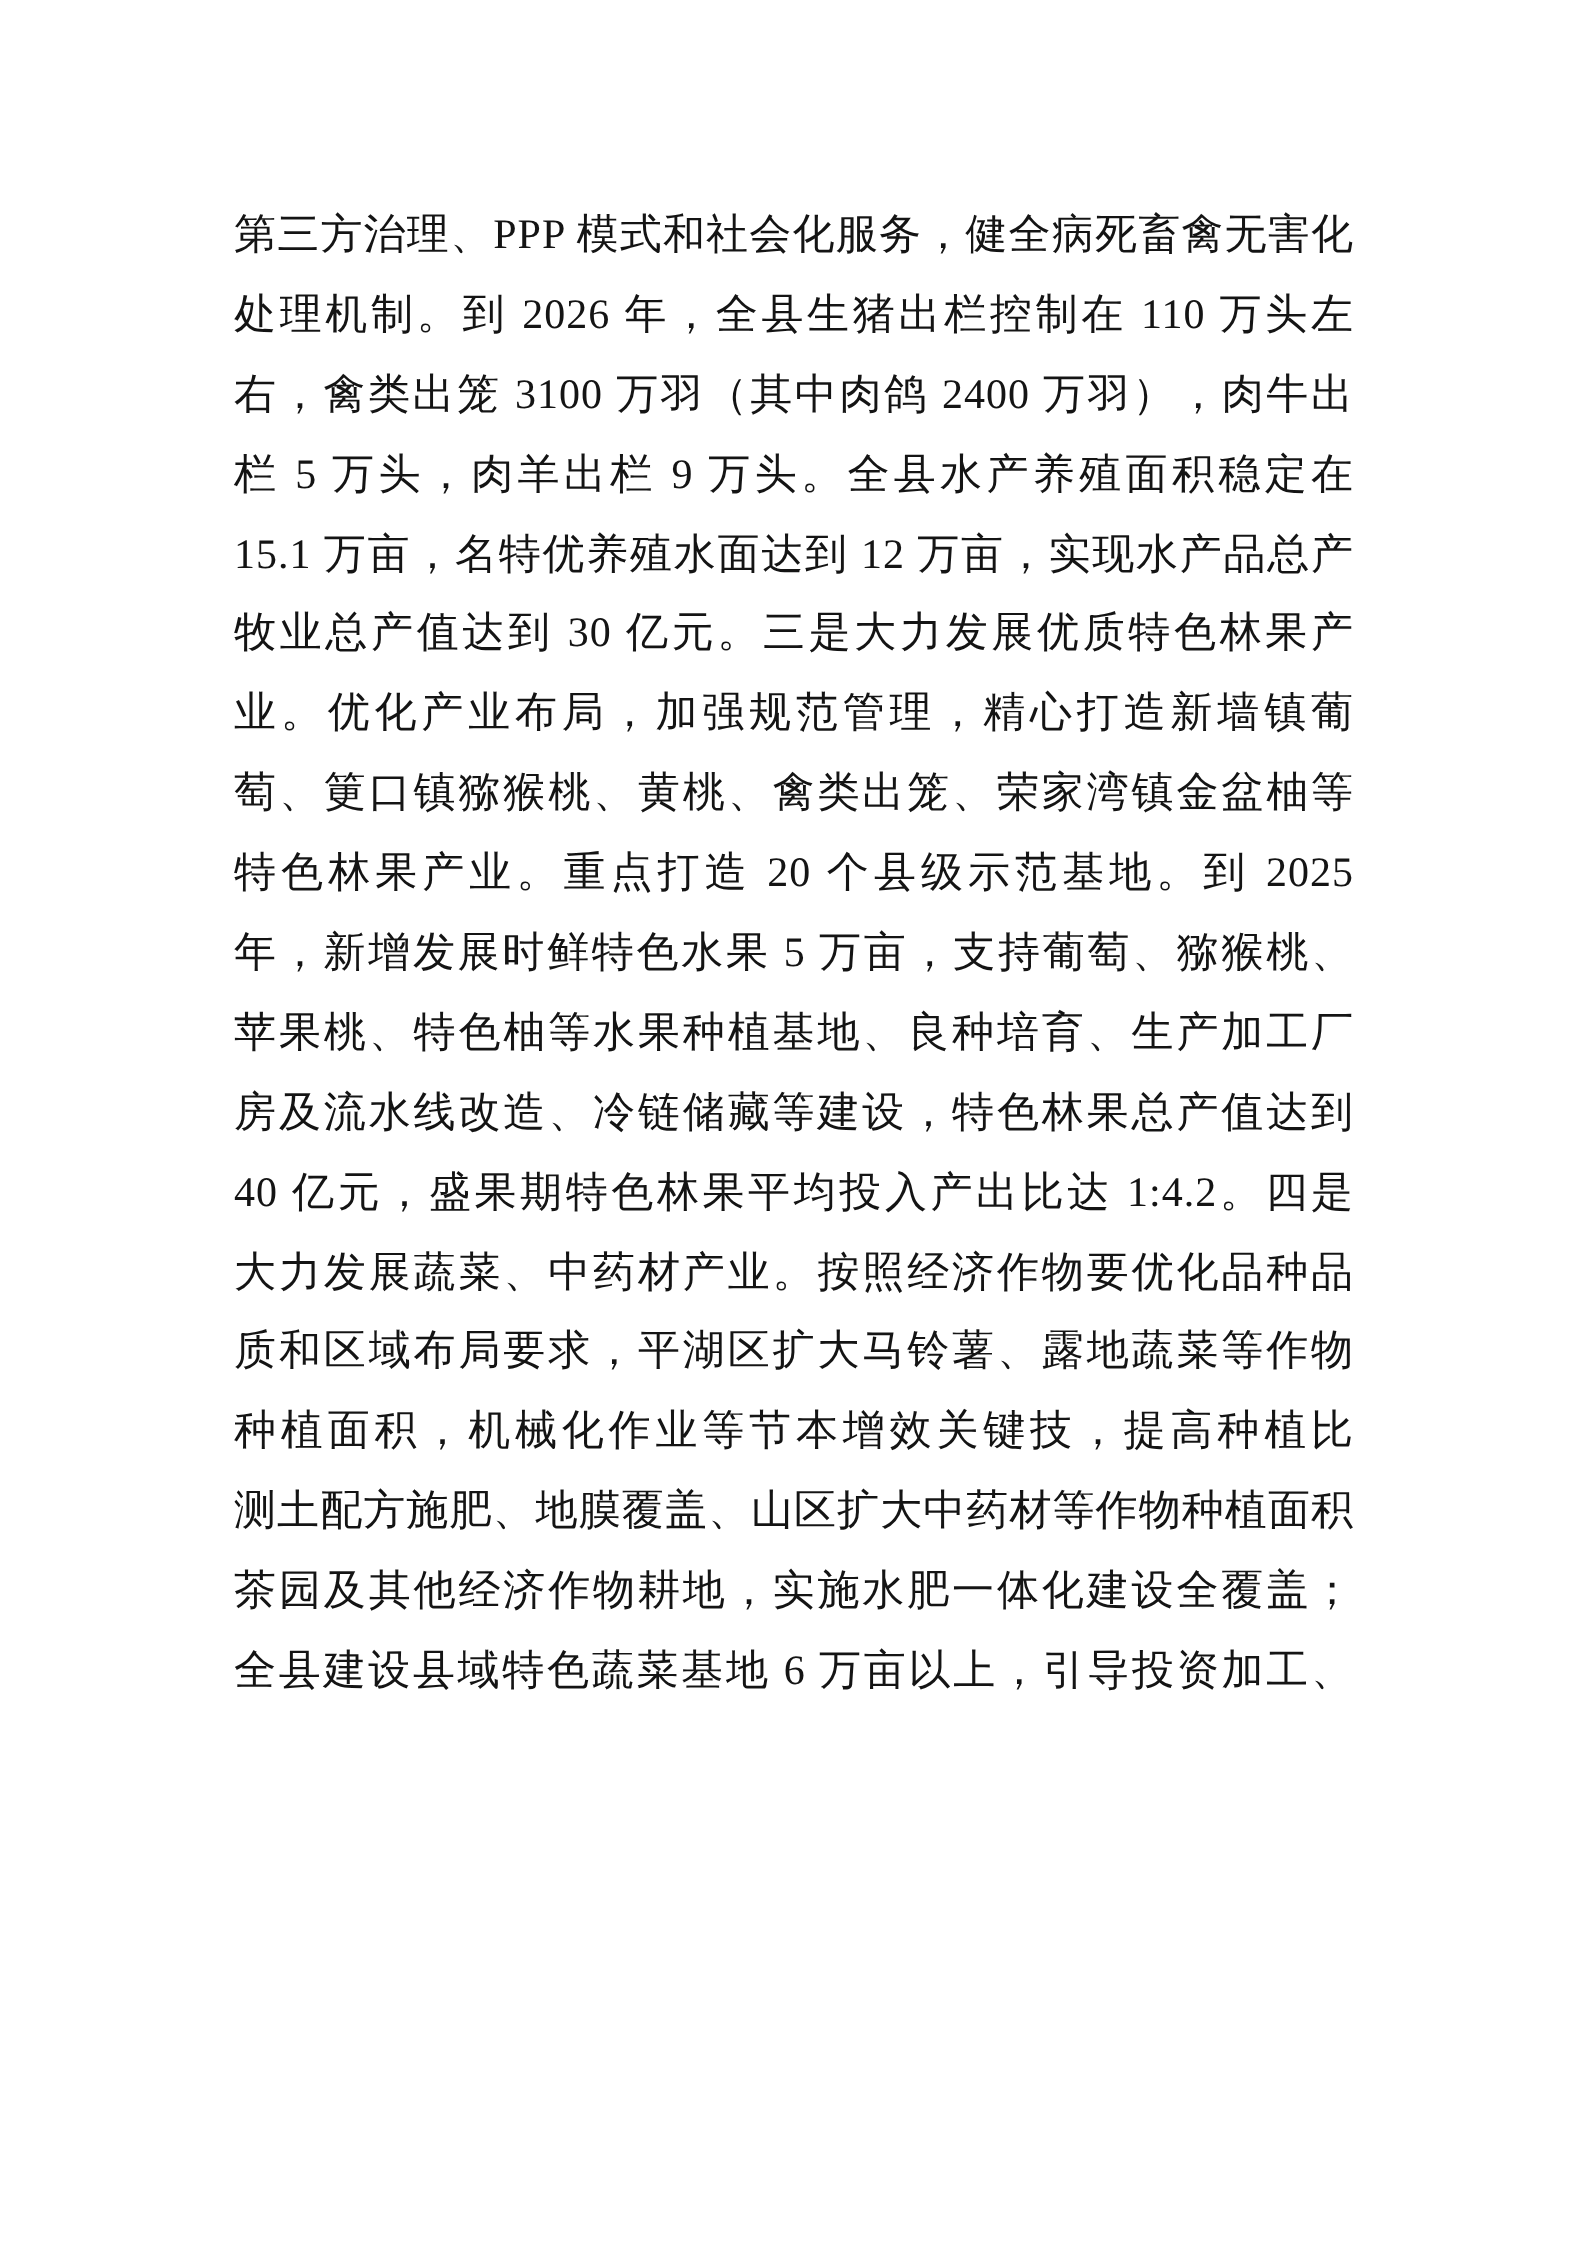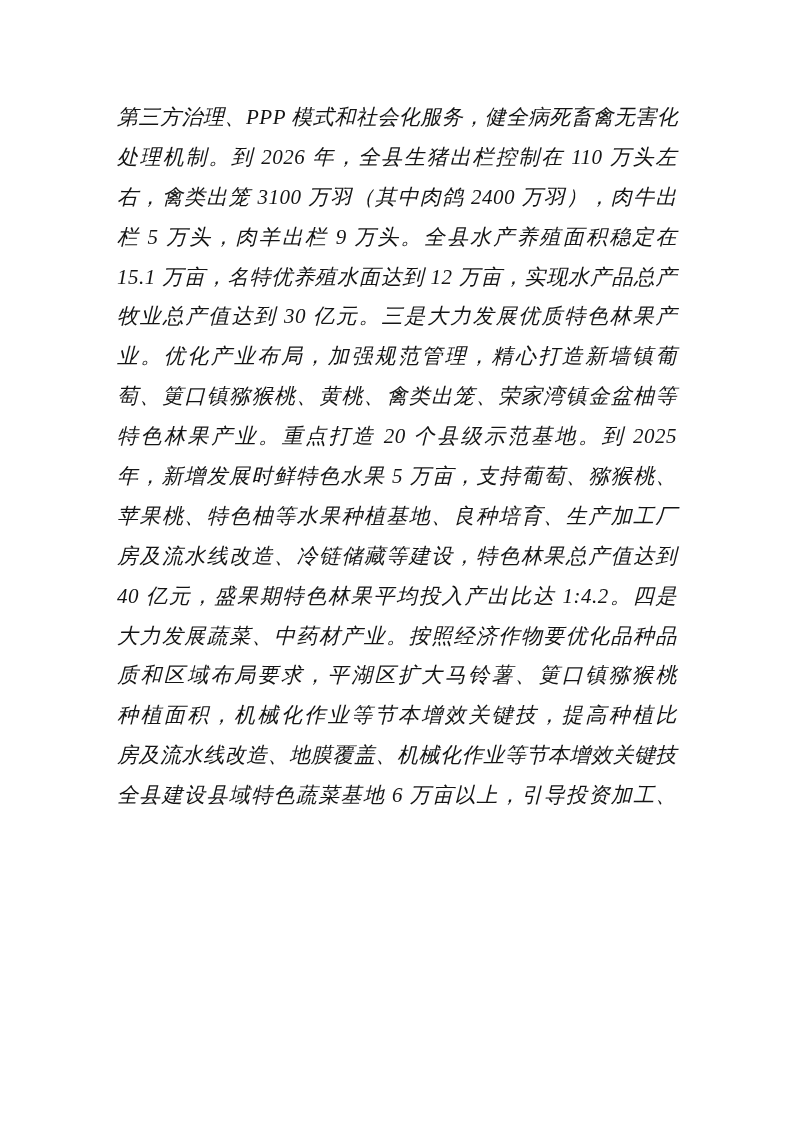--- a/index.html
+++ b/index.html
@@ -8,21 +8,20 @@
     background: #ffffff;
   }
   .page {
     position: relative;
     width: 793px;
     height: 856px;
     background: #ffffff;
     overflow: hidden;
     font-family: "Liberation Serif", "DejaVu Serif", serif;
     color: #141414;
-    font-style: italic;
   }
   .text-block {
     position: absolute;
     left: 117px;
     top: 98px;
     width: 560px;
   }
   .text-line {
     font-size: 21px;
     line-height: 39.9px;
@@ -57,19 +56,20 @@
       <div class="text-line">15.1 万亩，名特优养殖水面达到 12 万亩，实现水产品总产</div>
       <div class="text-line">牧业总产值达到 30 亿元。三是大力发展优质特色林果产</div>
       <div class="text-line">业。优化产业布局，加强规范管理，精心打造新墙镇葡</div>
       <div class="text-line">萄、筻口镇猕猴桃、黄桃、禽类出笼、荣家湾镇金盆柚等</div>
       <div class="text-line">特色林果产业。重点打造 20 个县级示范基地。到 2025</div>
       <div class="text-line">年，新增发展时鲜特色水果 5 万亩，支持葡萄、猕猴桃、</div>
       <div class="text-line">苹果桃、特色柚等水果种植基地、良种培育、生产加工厂</div>
       <div class="text-line">房及流水线改造、冷链储藏等建设，特色林果总产值达到</div>
       <div class="text-line">40 亿元，盛果期特色林果平均投入产出比达 1:4.2。四是</div>
       <div class="text-line">大力发展蔬菜、中药材产业。按照经济作物要优化品种品</div>
-      <div class="text-line">质和区域布局要求，平湖区扩大马铃薯、筻口镇猕猴桃</div>
+      <div class="text-line">质和区域布局要求，平湖区扩大马铃薯、露地蔬菜等作物</div>
       <div class="text-line">种植面积，机械化作业等节本增效关键技，提高种植比</div>
-      <div class="text-line">房及流水线改造、地膜覆盖、机械化作业等节本增效关键技</div>
+      <div class="text-line">测土配方施肥、地膜覆盖、山区扩大中药材等作物种植面积</div>
+      <div class="text-line">茶园及其他经济作物耕地，实施水肥一体化建设全覆盖；</div>
       <div class="text-line">全县建设县域特色蔬菜基地 6 万亩以上，引导投资加工、</div>
     </div>
   <div class="page-number">13</div>
 </div>
 
 </body></html>

